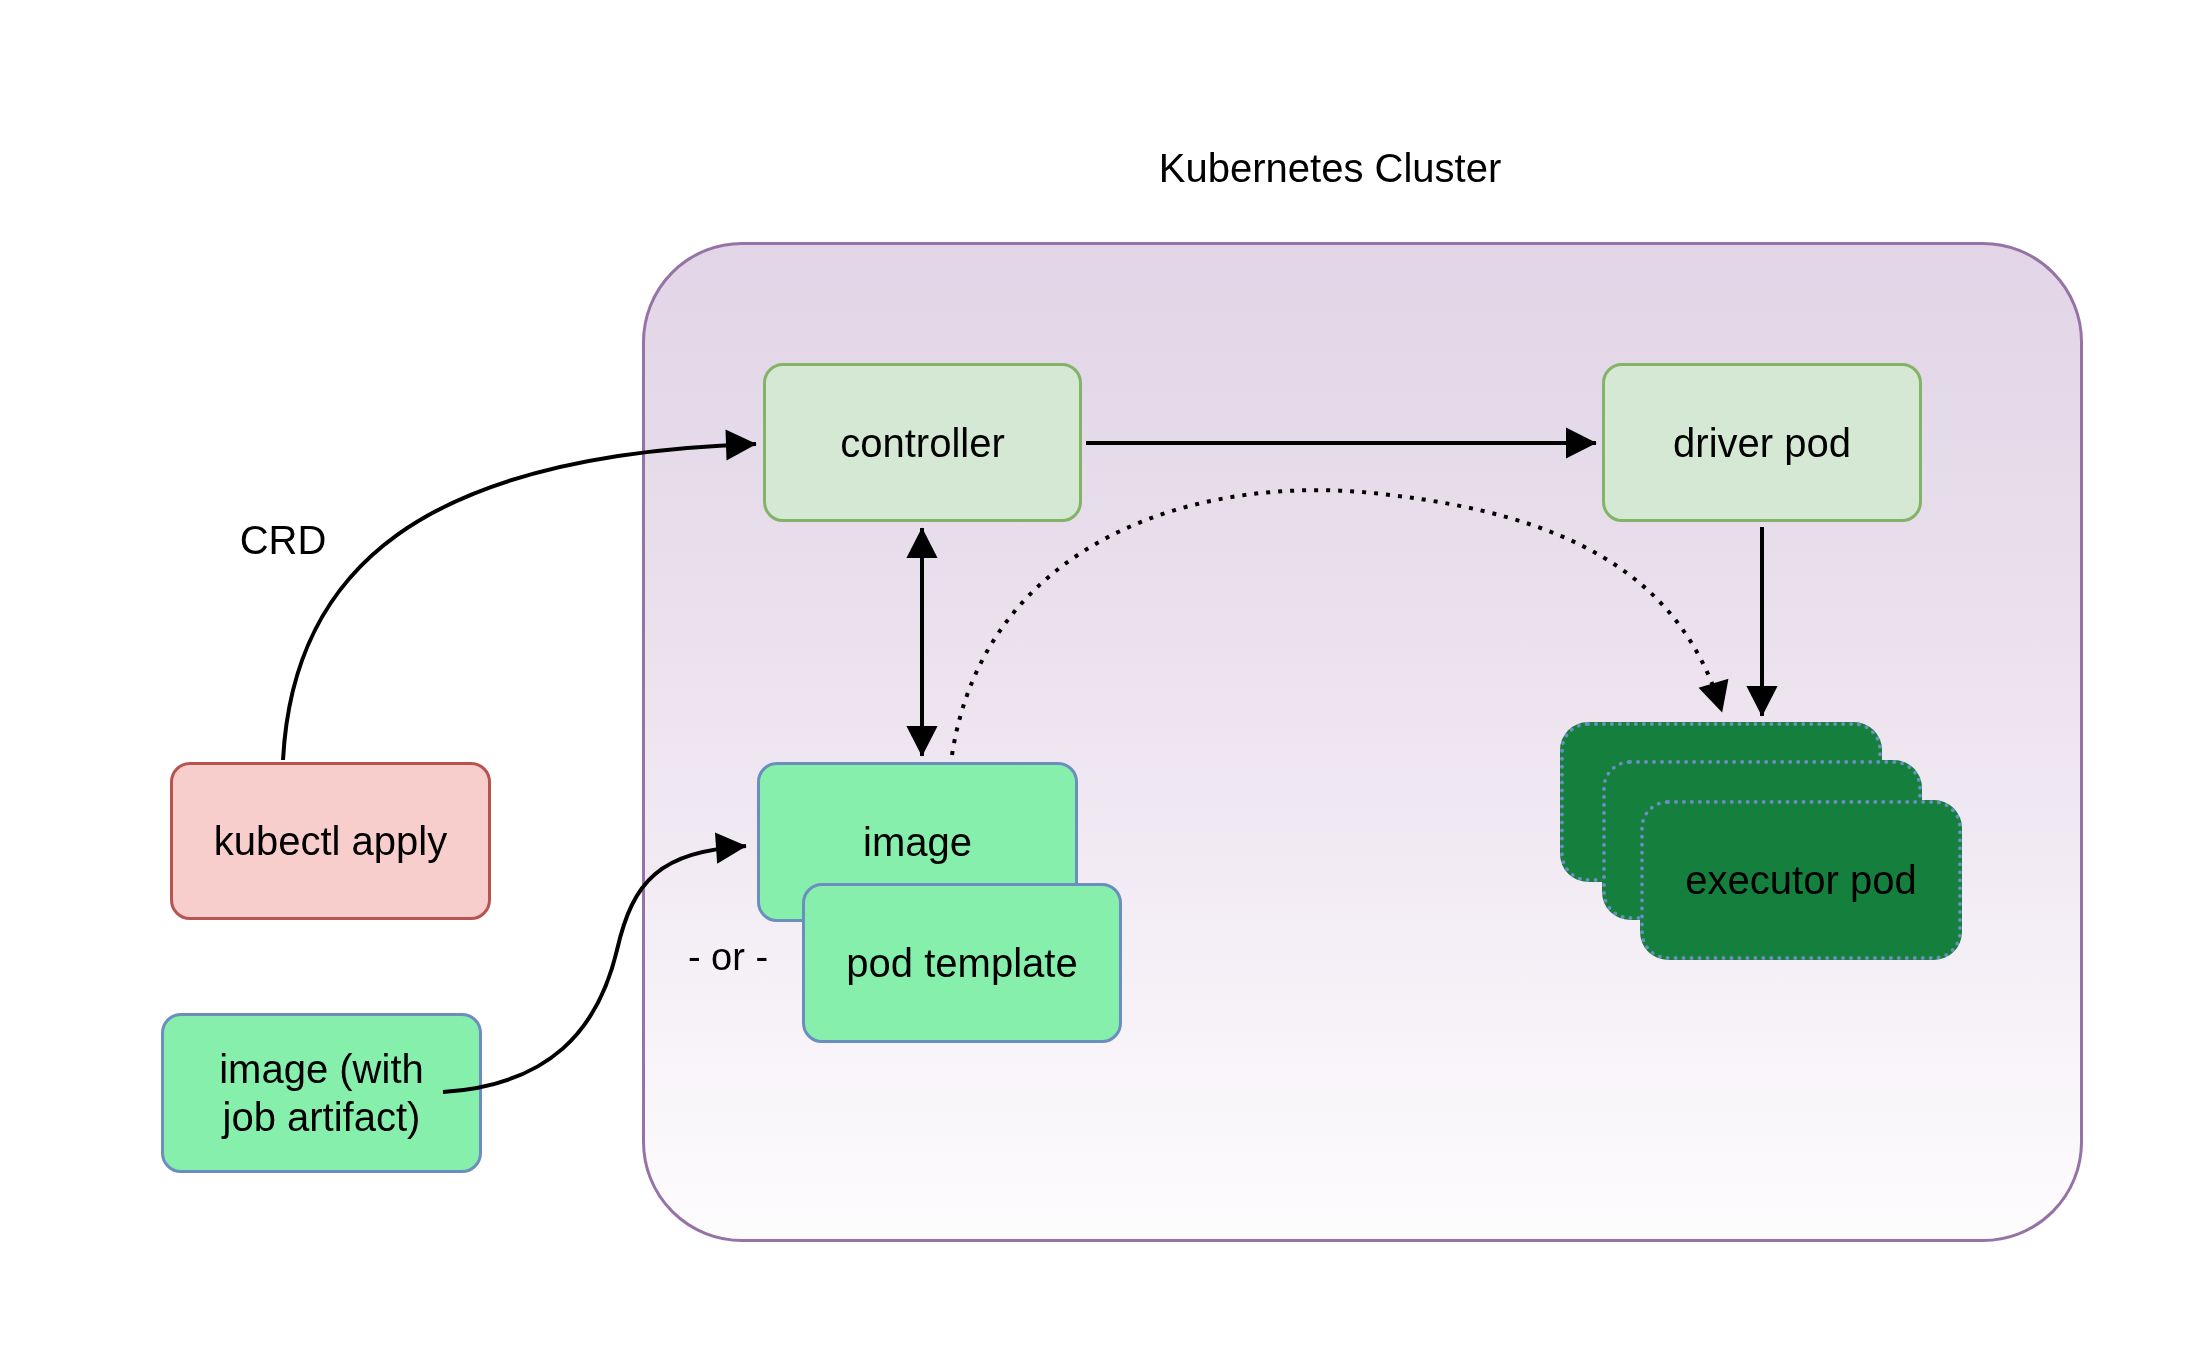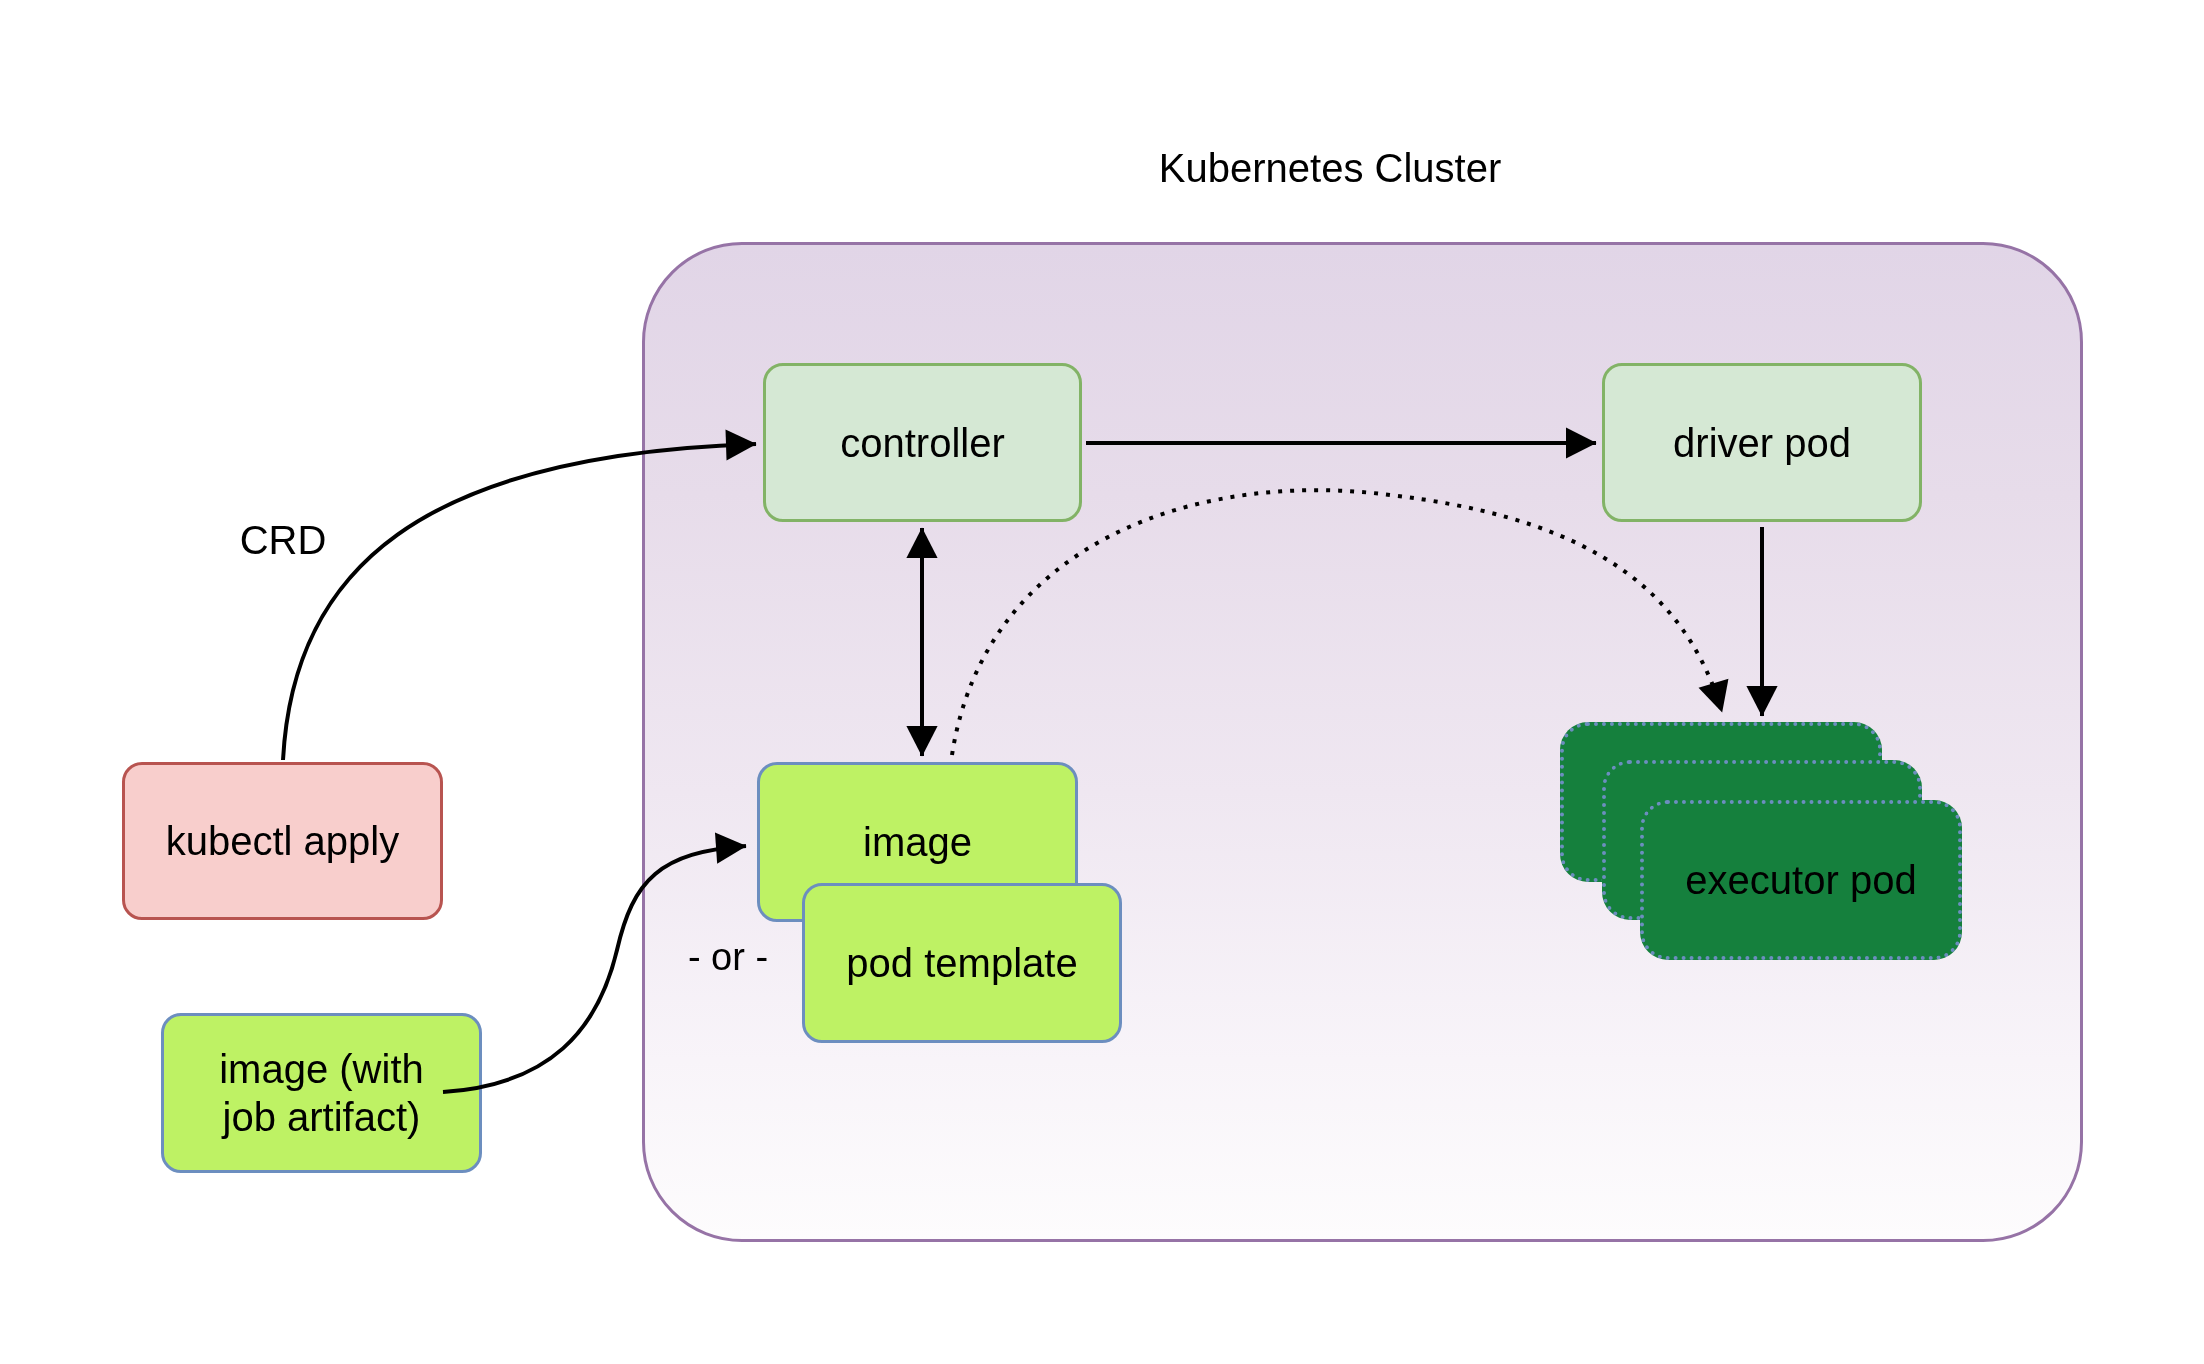--- a/index.html
+++ b/index.html
@@ -43,22 +43,22 @@
     display: flex;
     align-items: center;
     justify-content: center;
     text-align: center;
     font-size: 40px;
     line-height: 48px;
     border: 3px solid #000;
     border-radius: 20px;
   }
   .green { background: #d5e8d4; border-color: #82b366; }
-  .blue  { background: #bef264; border-color: #6c8ebf; }
-  .red   { background: #f8cecc; border-color: #b85450; }
+  .blue  { background: #86efac; border-color: #6c8ebf; }
+  .red   { background: #f8cecc; border-color: #b85450; margin-left: 48px; }
   .exec {
     background: #15803d;
     border: 4px dotted #6c8ebf;
     border-radius: 28px;
     overflow: hidden;
   }
   .edge-label {
     position: absolute;
     text-align: center;
     font-size: 40px;

